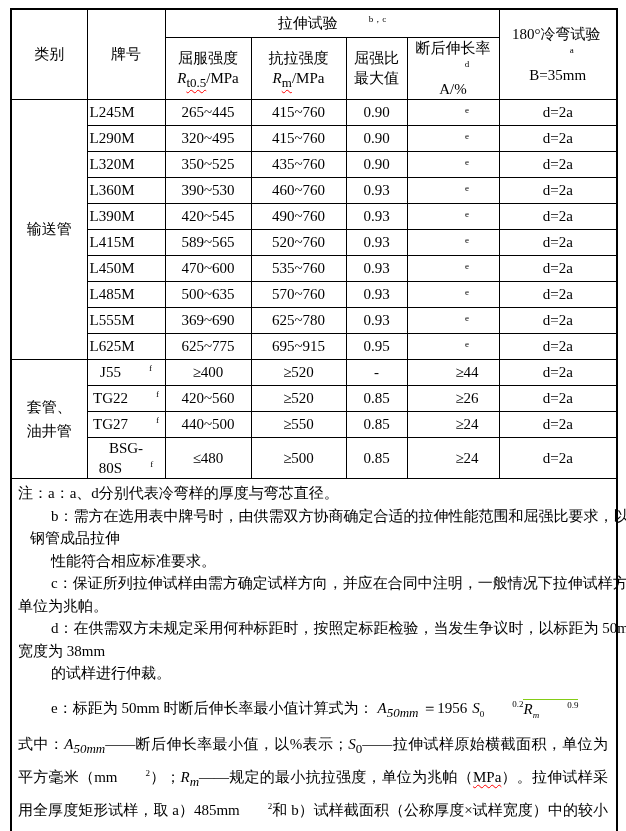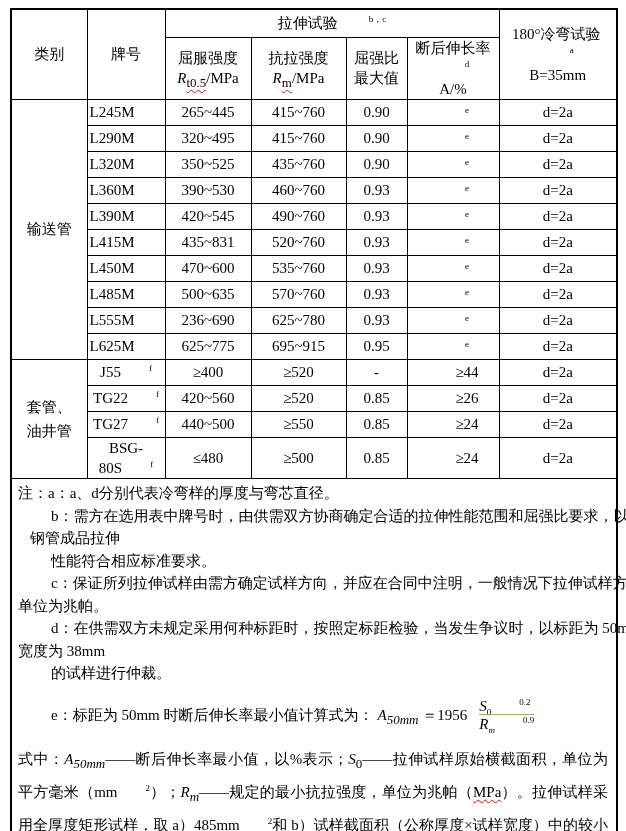--- a/index.html
+++ b/index.html
@@ -33,22 +33,22 @@
   td.notes-cell{
     text-align:left;vertical-align:top;padding:3px 8px 5px 6px;
     height:auto;font-size:15px;
   }
   .nline{line-height:22.5px;white-space:nowrap;}
   .ind1{padding-left:33px;}
   .ind0{padding-left:0;}
   .indS{padding-left:12px;}
   .mi{font-style:italic;}
   .eq-line{display:flex;align-items:center;margin:13px 0 8px 0;padding-left:33px;}
-  .frac{display:inline-flex;flex-direction:column;align-items:flex-start;
-        margin-left:12px;line-height:1.1;}
+  .frac{display:inline-flex;align-items:center;
+        margin-left:5px;line-height:1.1;}
   .frac .den{border-top:1px solid #84cc16;padding-top:1px;}
   .frac sup{font-size:9px;}
   .frac sub{font-size:9px;}
   .shizhong{line-height:33px;text-align:justify;margin-top:10px;white-space:normal;}
 </style>
 </head>
 <body>
 
 <div class="page">
   <table class="spec">
@@ -127,21 +127,21 @@
       <tr>
         <td><span>L390M</span><sup></sup></td>
         <td>420~545</td>
         <td>490~760</td>
         <td>0.93</td>
         <td><sup class="e-note">e</sup><span></span></td>
         <td>d=2a</td>
       </tr>
       <tr>
         <td><span>L415M</span><sup></sup></td>
-        <td>435~831</td>
+        <td>589~565</td>
         <td>520~760</td>
         <td>0.93</td>
         <td><sup class="e-note">e</sup><span></span></td>
         <td>d=2a</td>
       </tr>
       <tr>
         <td><span>L450M</span><sup></sup></td>
         <td>470~600</td>
         <td>535~760</td>
         <td>0.93</td>
@@ -151,21 +151,21 @@
       <tr>
         <td><span>L485M</span><sup></sup></td>
         <td>500~635</td>
         <td>570~760</td>
         <td>0.93</td>
         <td><sup class="e-note">e</sup><span></span></td>
         <td>d=2a</td>
       </tr>
       <tr>
         <td><span>L555M</span><sup></sup></td>
-        <td>236~690</td>
+        <td>369~690</td>
         <td>625~780</td>
         <td>0.93</td>
         <td><sup class="e-note">e</sup><span></span></td>
         <td>d=2a</td>
       </tr>
       <tr>
         <td><span>L625M</span><sup></sup></td>
         <td>625~775</td>
         <td>695~915</td>
         <td>0.95</td>

